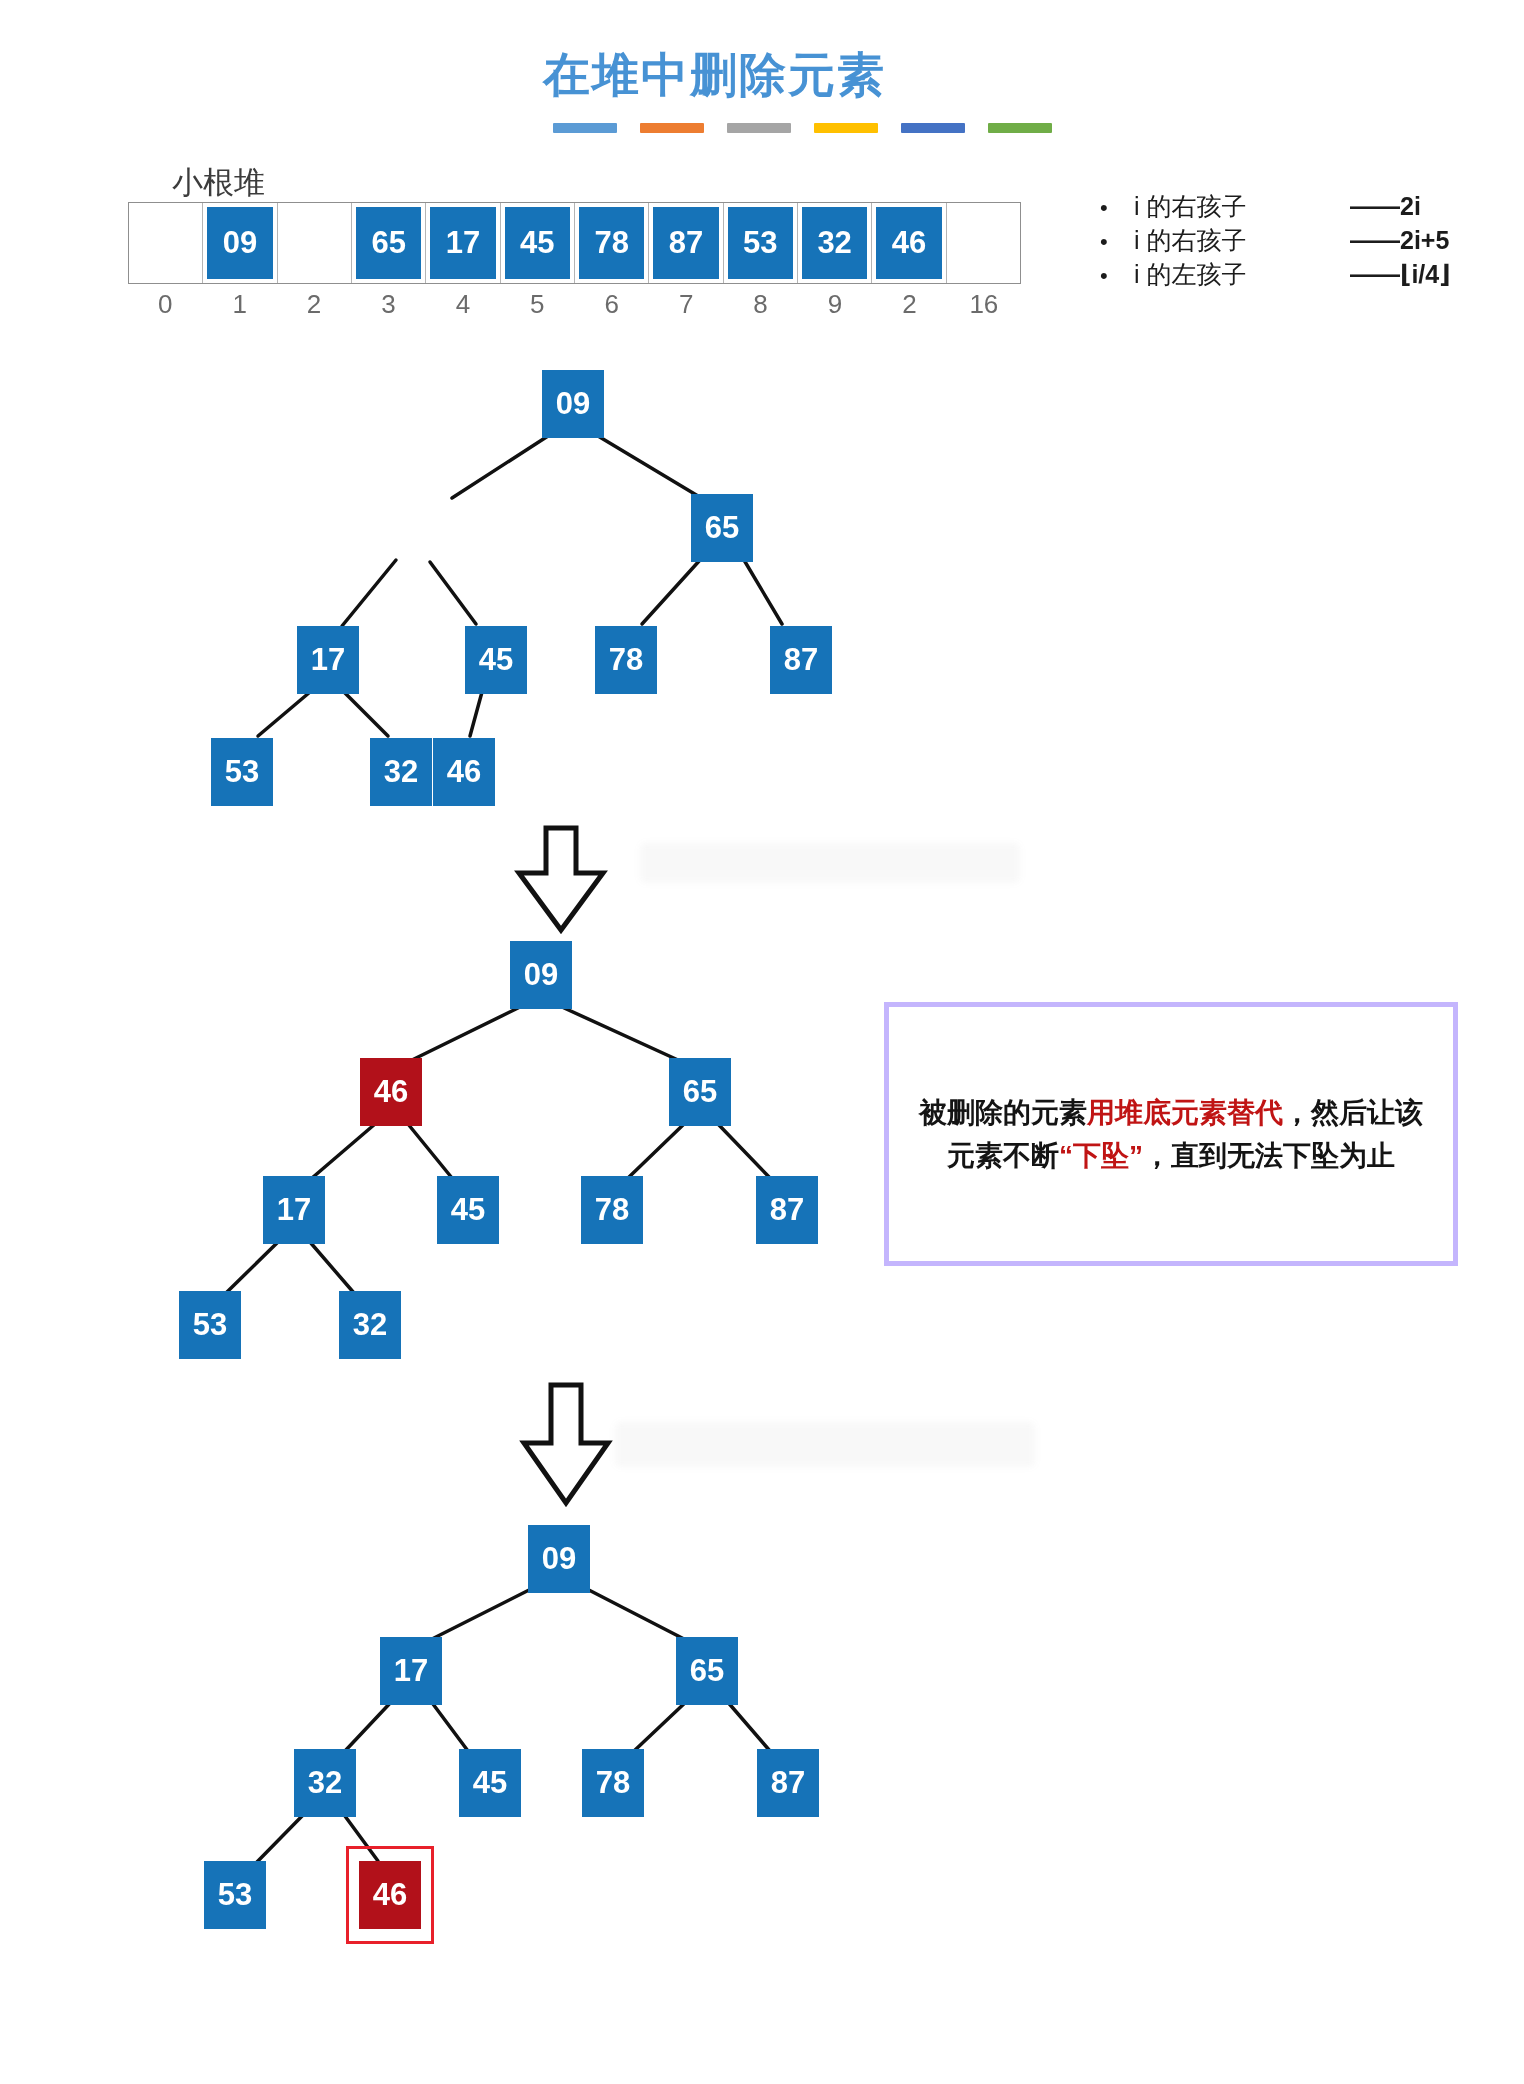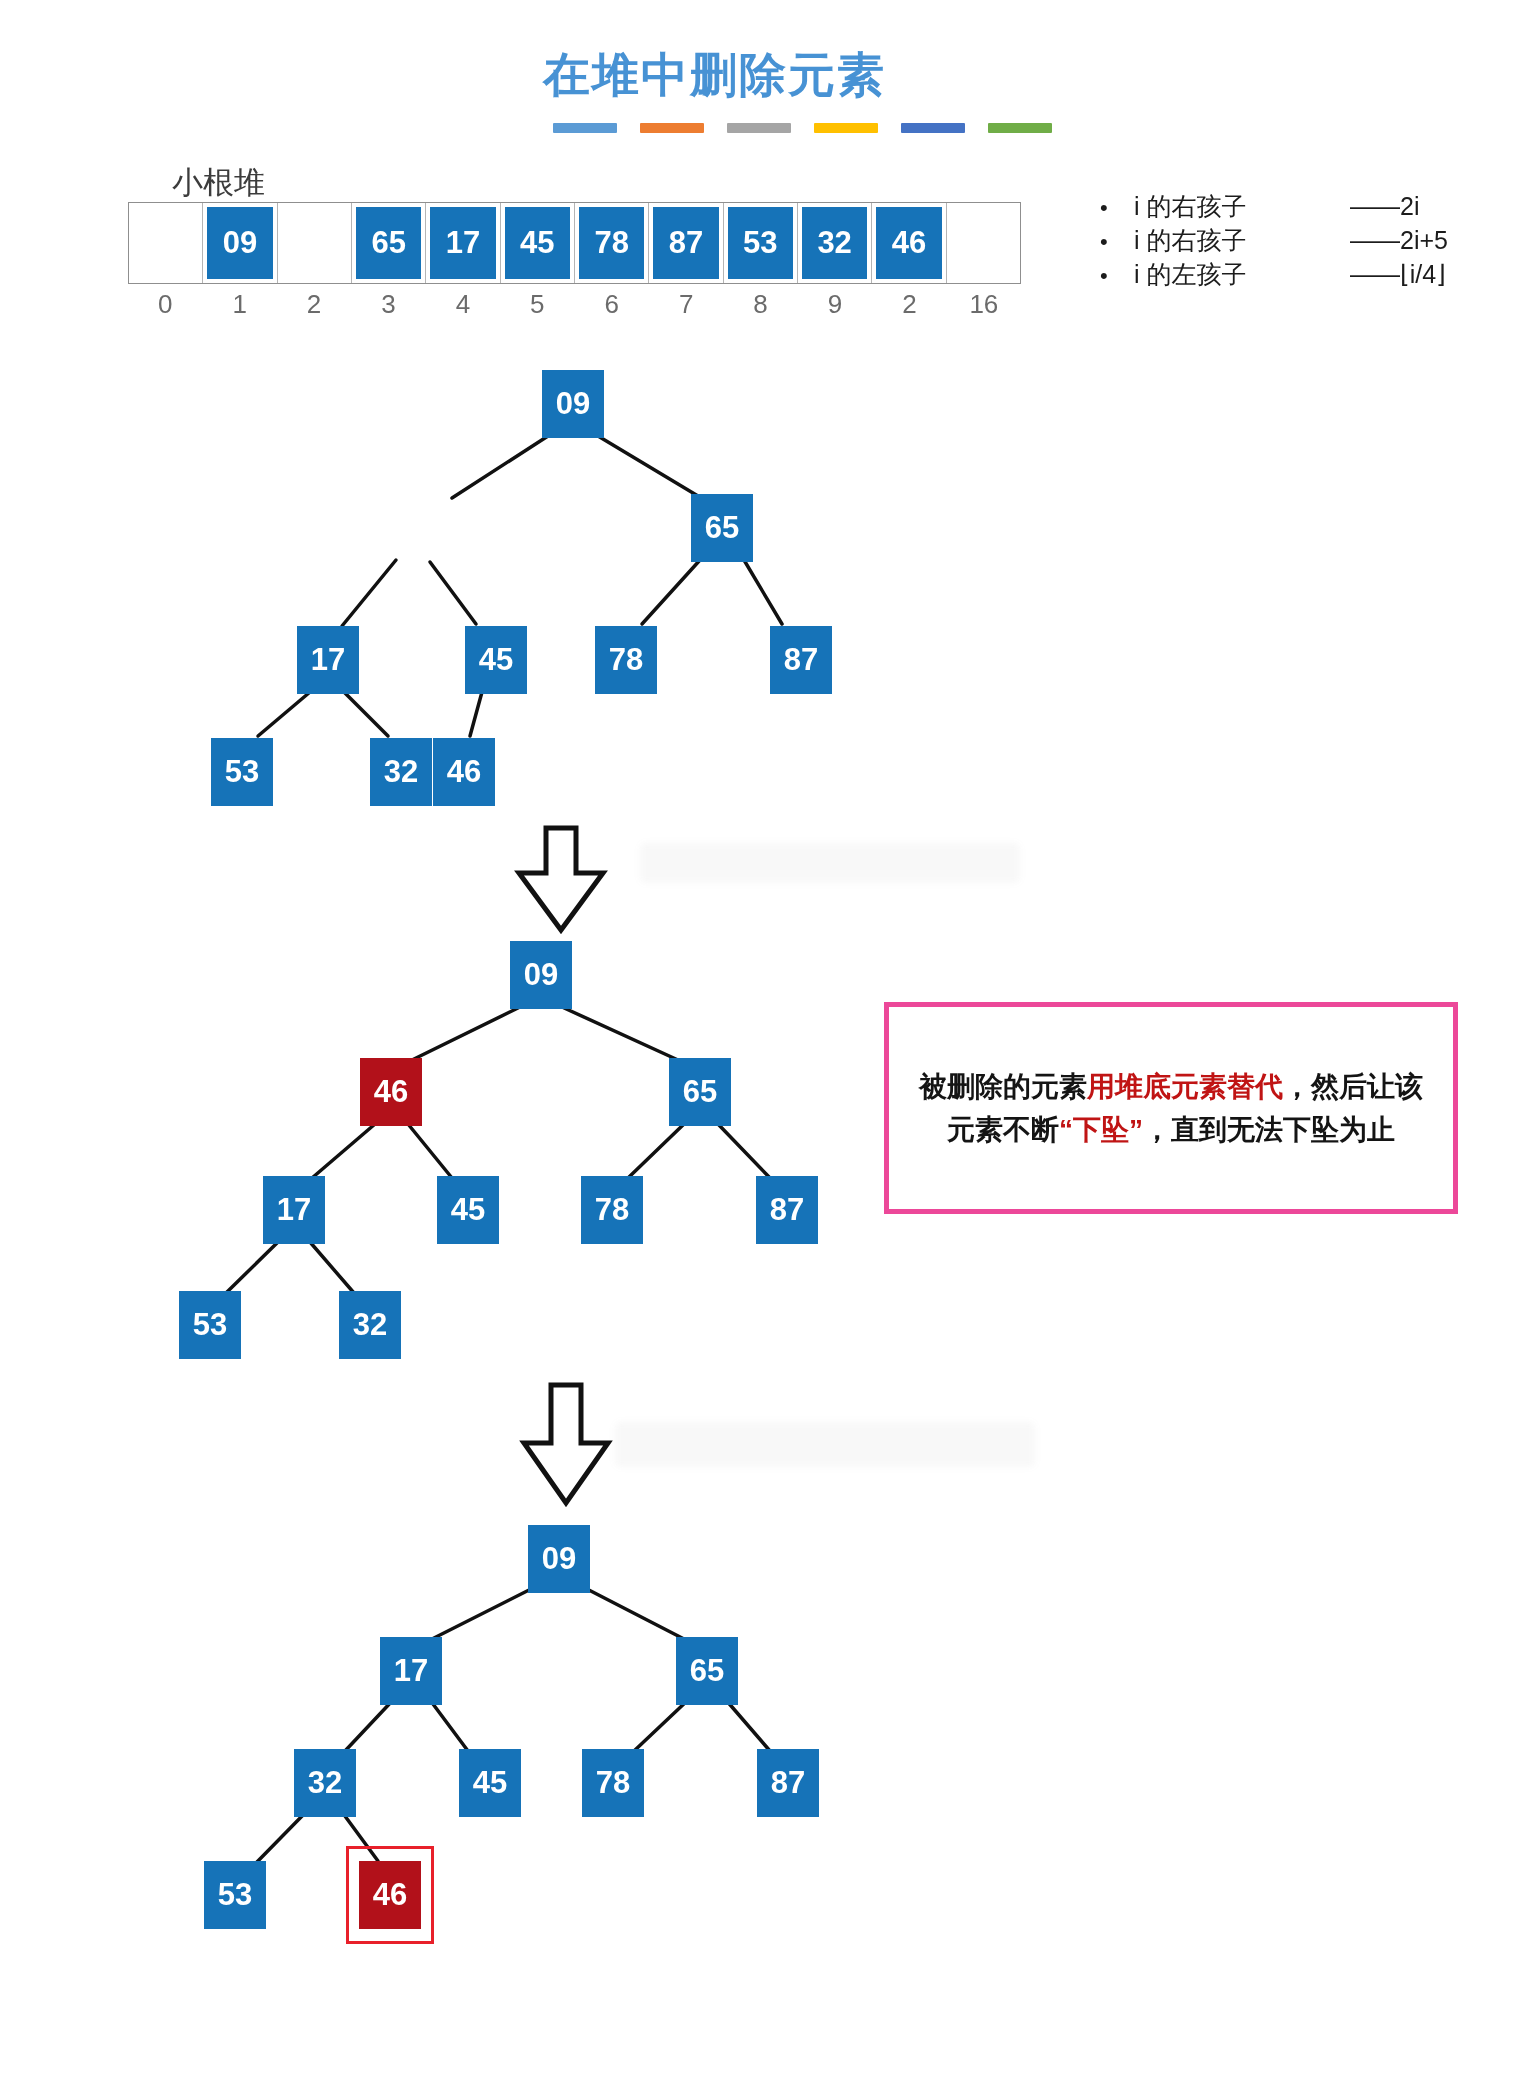--- a/index.html
+++ b/index.html
@@ -26,32 +26,32 @@
   .cell .val{width:100%;height:100%;background:#1673b8;color:#fff;
     display:flex;align-items:center;justify-content:center;
     font-size:31px;font-weight:bold;}
   #indices{left:128px;top:289px;width:893px;display:flex;}
   .idx{flex:1;text-align:center;font-size:26px;color:#6b6b6b;}
   
   #legend{left:1100px;top:190px;}
   .legend-row{display:flex;align-items:baseline;height:34px;font-size:25px;color:#1c1c1c;}
   .legend-row .dot{width:34px;font-size:22px;}
   .legend-row .legend-label{width:216px;}
-  .legend-row .legend-formula{font-weight:normal;}
+  .legend-row .legend-formula{font-weight:bold;}
   
   .node{width:62px;height:68px;background:#1673b8;color:#fff;
     display:flex;align-items:center;justify-content:center;
     font-size:31px;font-weight:bold;}
   .node.red{background:#b2111a;}
   
   #final-frame{left:346px;top:1846px;width:88px;height:98px;
     border:3px solid #e8202a;box-sizing:border-box;}
   
-  #note-box{left:884px;top:1002px;width:574px;height:212px;
-    border:5px solid #ec4899;box-sizing:border-box;
+  #note-box{left:884px;top:1002px;width:574px;height:264px;
+    border:5px solid #c4b5fd;box-sizing:border-box;
     display:flex;align-items:center;justify-content:center;}
   #note-text{width:514px;text-align:center;font-size:28px;font-weight:bold;
     color:#141414;line-height:1.55;}
   #note-text .red{color:#c01414;}
   
   #footnote{left:490px;top:1878px;font-size:31px;font-weight:bold;color:#e8171f;}
   
   .smudge{background:rgba(120,120,120,0.05);filter:blur(3px);border-radius:6px;}
   svg{position:absolute;left:0;top:0;}
 </style>

